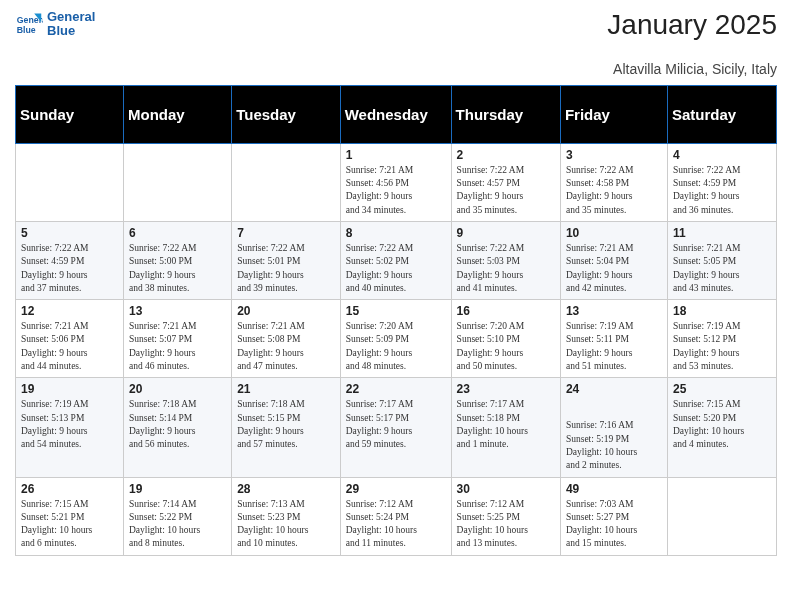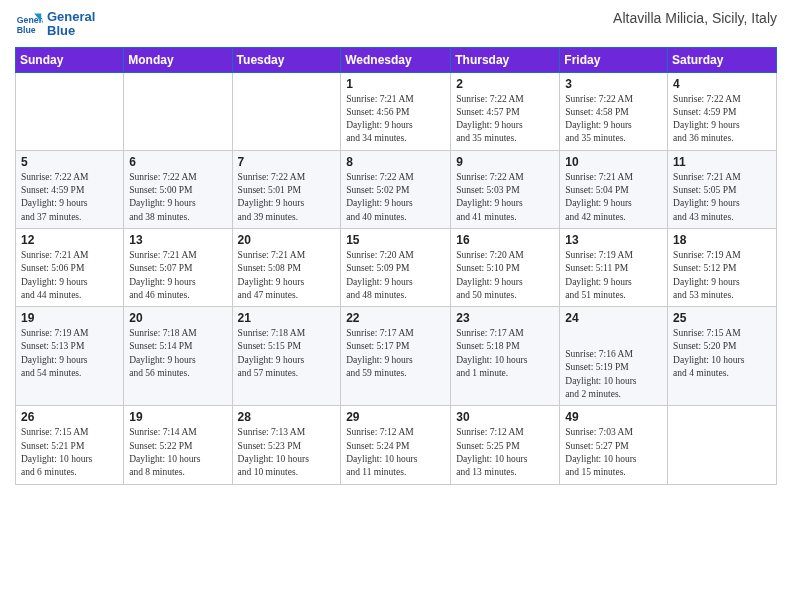--- a/index.html
+++ b/index.html
@@ -36,32 +36,33 @@
     }
     .calendar-title {
       font-size: 28px;
       font-weight: normal;
       color: #222;
       line-height: 1.1;
     }
     .calendar-subtitle {
       font-size: 14px;
       color: #444;
+      margin-top: 20px;
     }
     .calendar {
       width: 100%;
       border-collapse: collapse;
       border: 1px solid #ccc;
     }
     .calendar th {
-      background-color: #6d28d9;
+      background-color: #000000;
       color: #fff;
-      font-size: 12px;
+      font-size: 15px;
       font-weight: bold;
-      padding: 5px 4px;
+      padding: 20px 4px;
       text-align: left;
       border: 1px solid #1a6bbf;
     }
     .calendar td {
       vertical-align: top;
       border: 1px solid #ccc;
       padding: 4px 5px;
       width: 113px;
       min-height: 80px;
       background: #fff;
@@ -96,20 +97,21 @@
         <text x="2" y="15" font-size="10" font-weight="bold" fill="#1a5fa8">General</text>
         <text x="2" y="26" font-size="10" font-weight="bold" fill="#1a5fa8">Blue</text>
         <polygon points="22,4 30,4 30,14" fill="#1a8fd1"></polygon>
       </svg>
       <div style="display:flex;flex-direction:column;align-items:flex-start;">
         <span style="font-size:13px;font-weight:bold;color:#1a5fa8;line-height:1.1;">General</span>
         <span style="font-size:13px;font-weight:bold;color:#1a5fa8;line-height:1.1;">Blue</span>
       </div>
     </div>
     <div class="title-block">
+      <div class="calendar-title">January 2025</div>
       <div class="calendar-subtitle">Altavilla Milicia, Sicily, Italy</div>
     </div>
   </div>
 
   <table class="calendar">
     <thead>
       <tr>
       <th>Sunday</th>
           <th>Monday</th>
           <th>Tuesday</th>

